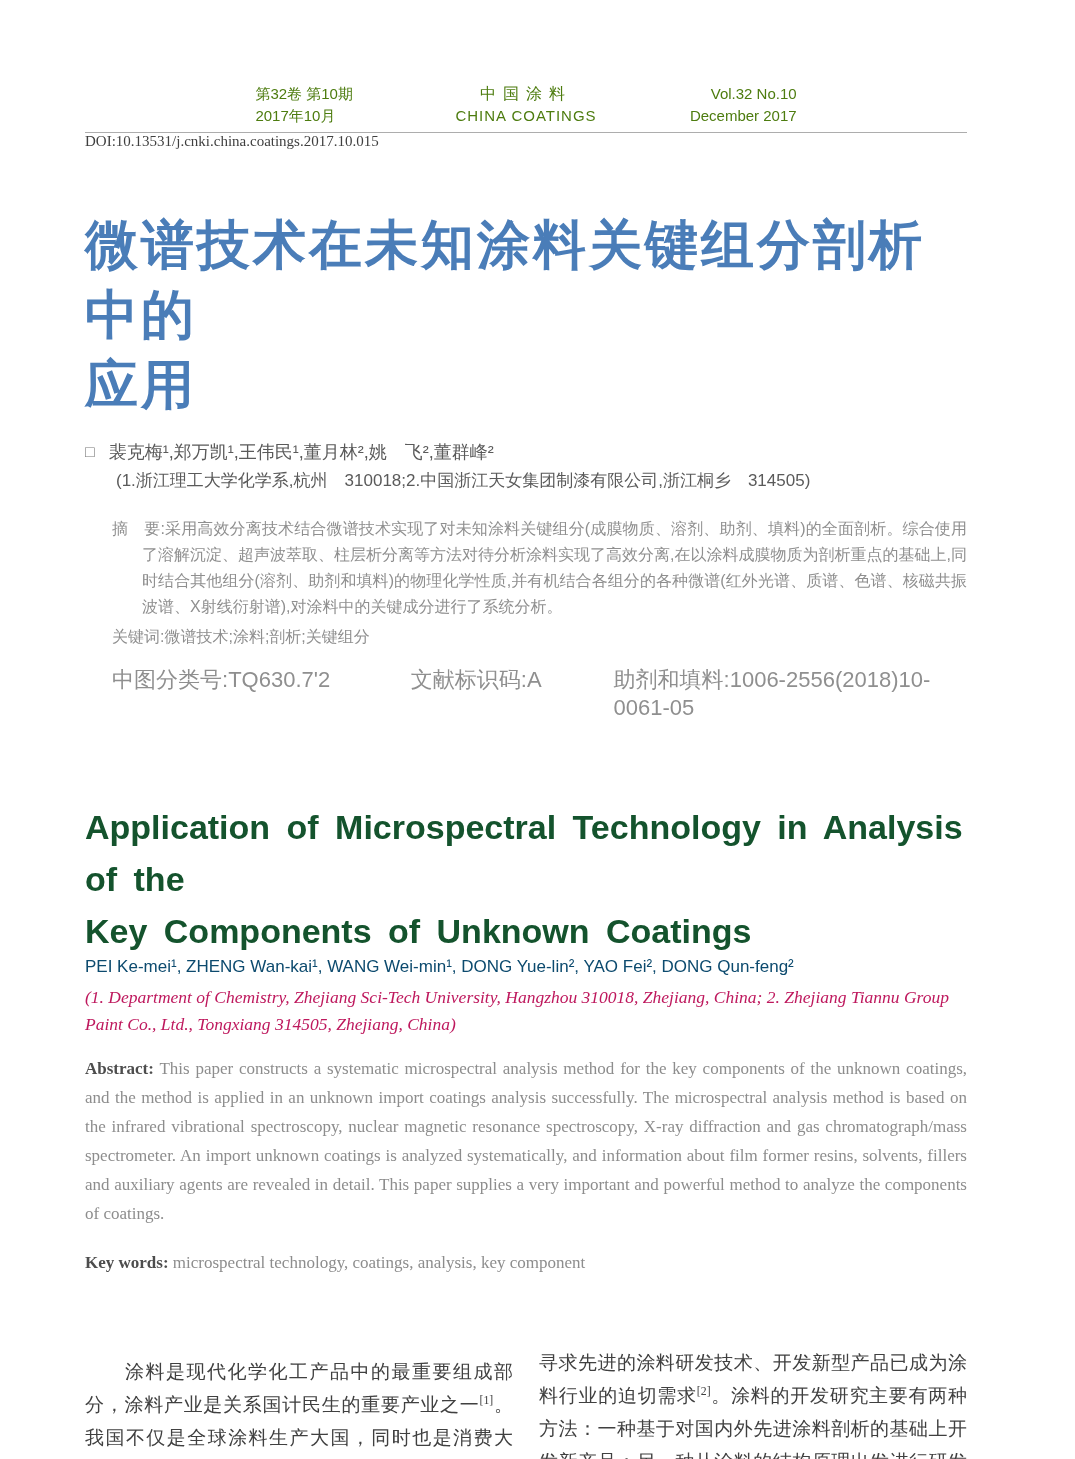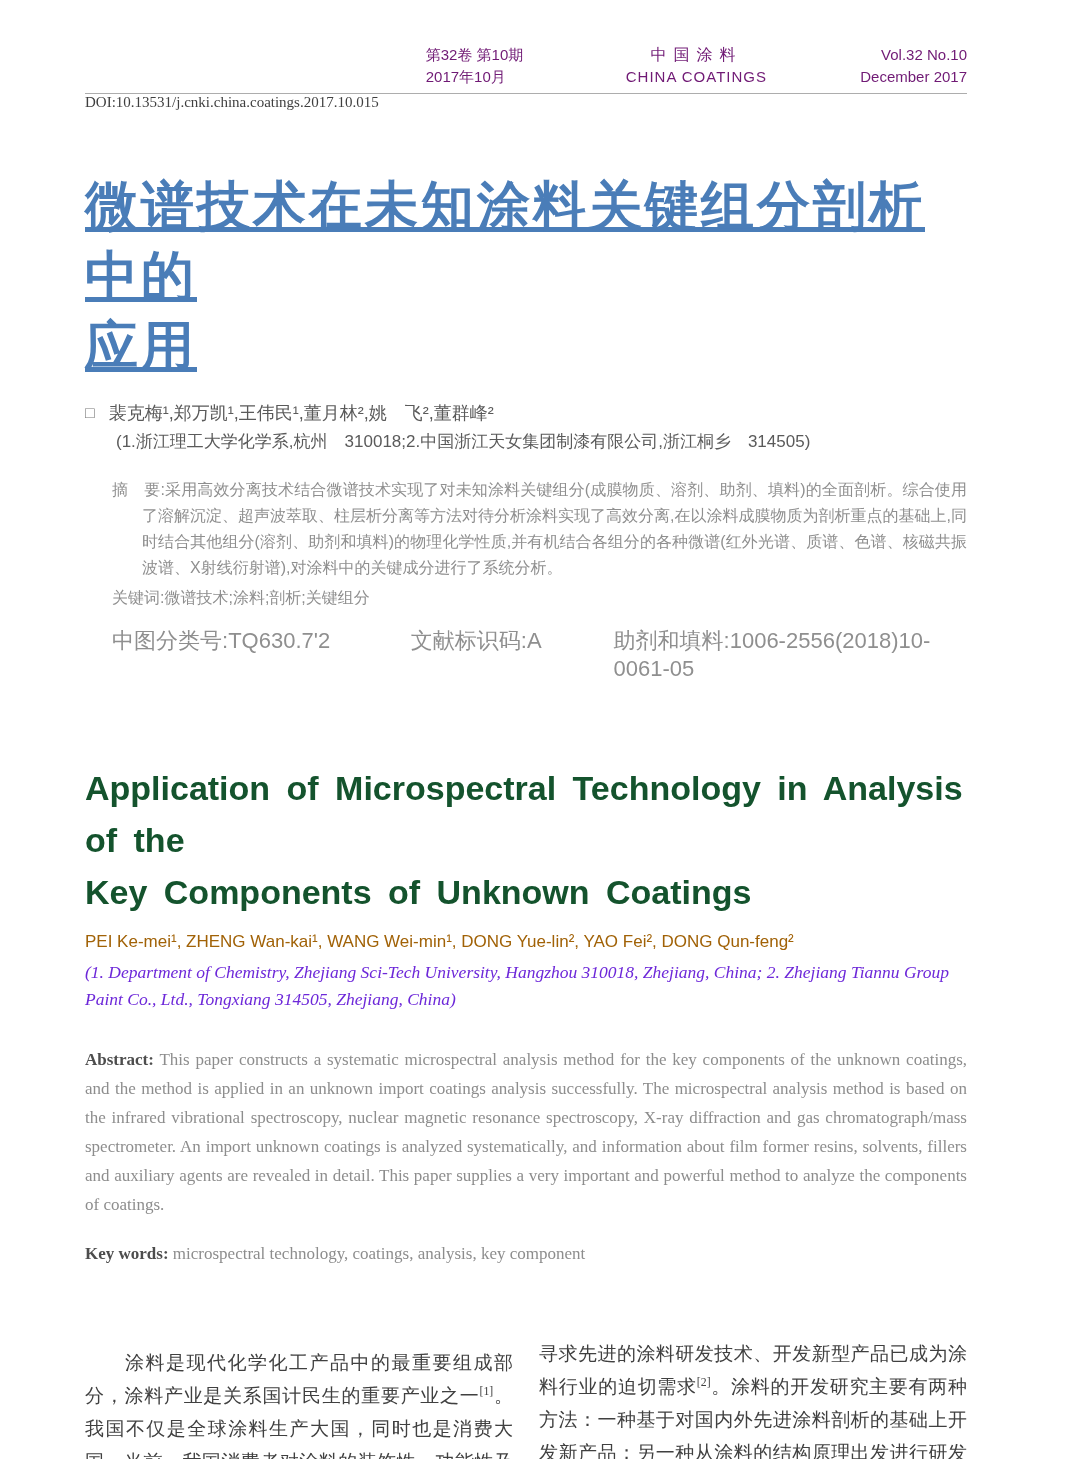--- a/index.html
+++ b/index.html
@@ -8,55 +8,55 @@
     position:relative;
     width:1075px; height:1459px;
     margin:0 auto;
     background:#ffffff;
     padding:44px 108px 18px 85px;
     display:flex; flex-direction:column;
     overflow:hidden;
     font-family:"Liberation Sans", sans-serif;
   }
   
-  .jheader { display:flex; justify-content:flex-end; align-items:flex-start;
-    color:#701a75; font-size:15px; line-height:22px; }
+  .jheader { display:flex; justify-content:center; align-items:flex-start;
+    color:#4d7c0f; font-size:15px; line-height:22px;margin-top:39px; }
   .jh-left, .jh-right { width:200px; }
   .jh-right { text-align:right; }
   .jh-center { text-align:center; }
   .jh-name-cn { font-size:16px; letter-spacing:7px; }
   .jh-name-en { letter-spacing:1px; }
   .jh-rule { border-top:1px solid #adadad; margin-top:5px; }
   .doi { font-family:"Liberation Serif", serif; font-size:15px; color:#3f3f3f; }
 
   
   .cn-title { margin-top:60px; color:#4a7db8; font-weight:700;
-    font-size:53px; line-height:70px; letter-spacing:3px;text-decoration:underline; }
+    font-size:53px; line-height:70px; letter-spacing:3px; }
   .cn-authors { margin-top:20px; display:flex; align-items:flex-start; gap:14px;
     font-size:18px; color:#5a5a5a; }
   .author-box { color:#7a7a7a; font-size:16px; line-height:24px; }
   .cn-affil { margin-left:31px; margin-top:5px; font-size:17px; color:#5a5a5a; }
   .rule-blue-thick { height:4px; background:#3f76ad; margin-top:11px; }
 
   
   .cn-abstract-wrap { margin-left:27px; margin-top:13px; color:#8f8f8f;
     font-size:16px; line-height:26px; text-align:justify; }
   .cn-abstract { padding-left:30px; text-indent:-30px; }
   .cn-keywords { margin-left:27px; margin-top:7px; color:#8f8f8f; font-size:16px; }
   .cn-meta { margin-left:27px; margin-top:17px; display:flex; color:#8f8f8f; font-size:22px; }
   .cn-meta .m1 { width:336px; } .cn-meta .m2 { width:228px; }
 
   
   .en-title { margin-top:80px; color:#14532d; font-weight:700;
     font-size:34px; line-height:52px; word-spacing:7px; letter-spacing:0px; }
-  .en-authors { margin-top:14px; font-size:17px; color:#a16207; }
+  .en-authors { font-size:17px; color:#0c4a6e; }
   .en-affil { margin-top:7px; font-family:"Liberation Serif", serif; font-style:italic;
-    font-size:17.5px; color:#6d28d9; line-height:27px; }
+    font-size:17.5px; color:#be185d; line-height:27px; }
   .rule-blue-mid { height:2px; background:#3f76ad; margin-top:8px; }
-  .en-abstract { margin-top:24px; font-family:"Liberation Serif", serif;
+  .en-abstract { margin-top:8px; font-family:"Liberation Serif", serif;
     font-size:17px; color:#8d8d8d; line-height:29px; text-align:justify; }
   .en-abstract b, .en-keywords b { color:#4d4d4d; }
   .en-keywords { margin-top:20px; font-family:Liberation Serif, serif;
     font-size:17px; color:#8d8d8d; line-height:29px; }
   .rule-blue-bottom { height:3px; background:#3f76ad; margin-top:11px; }
 
   
   .body-cols { margin-top:52px; display:flex; gap:26px; }
   .col { flex:1 1 0; }
   .sec-heading { color:#4a7db8; font-size:26px; font-weight:500; letter-spacing:1px; }

